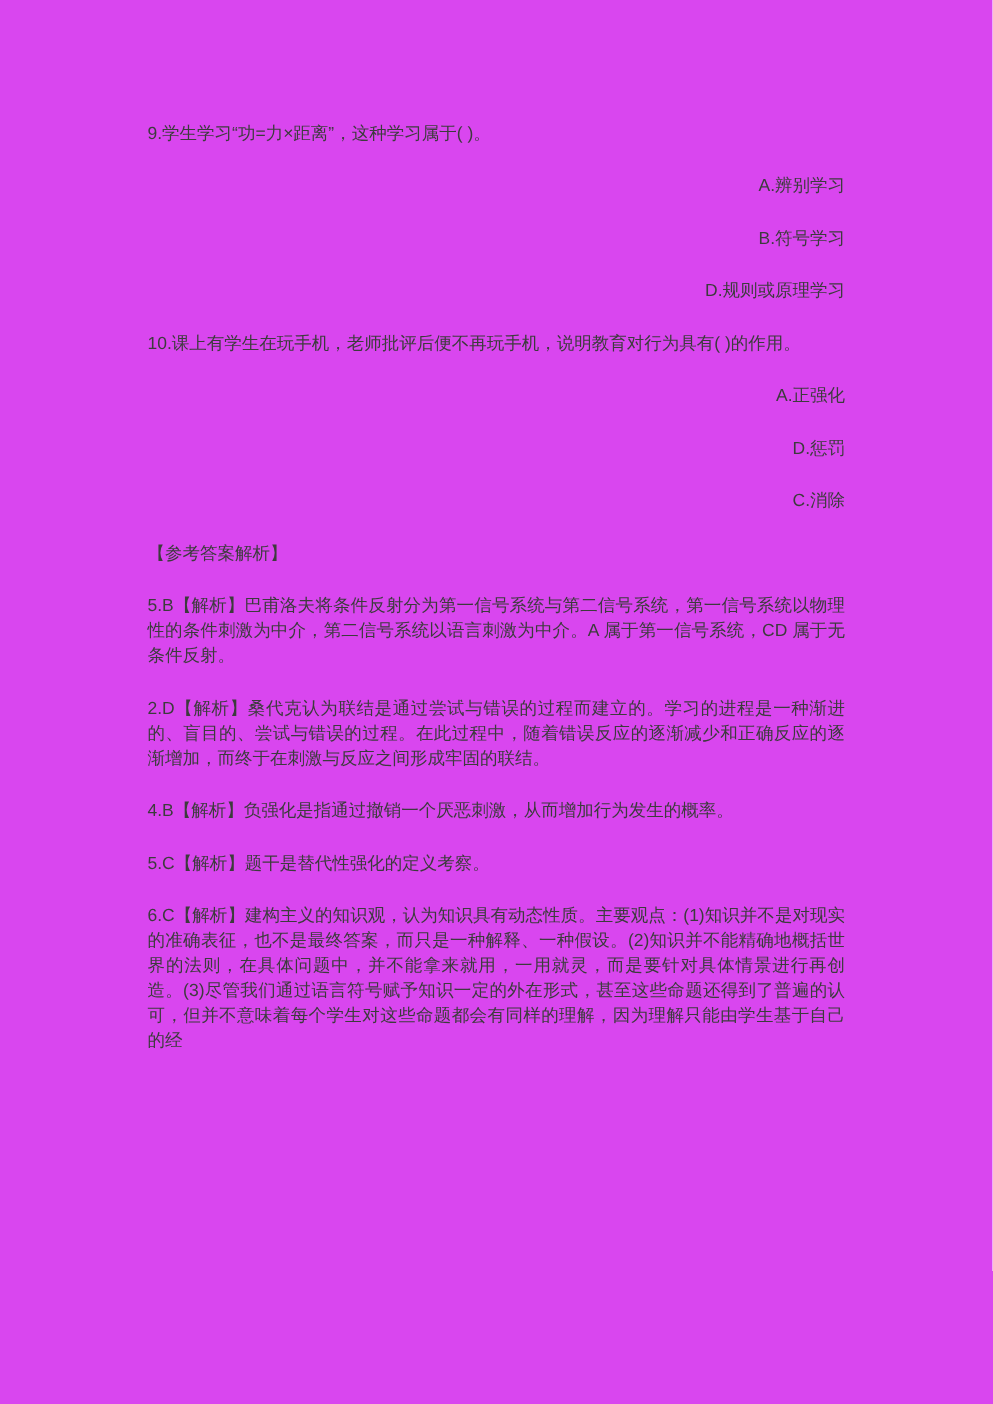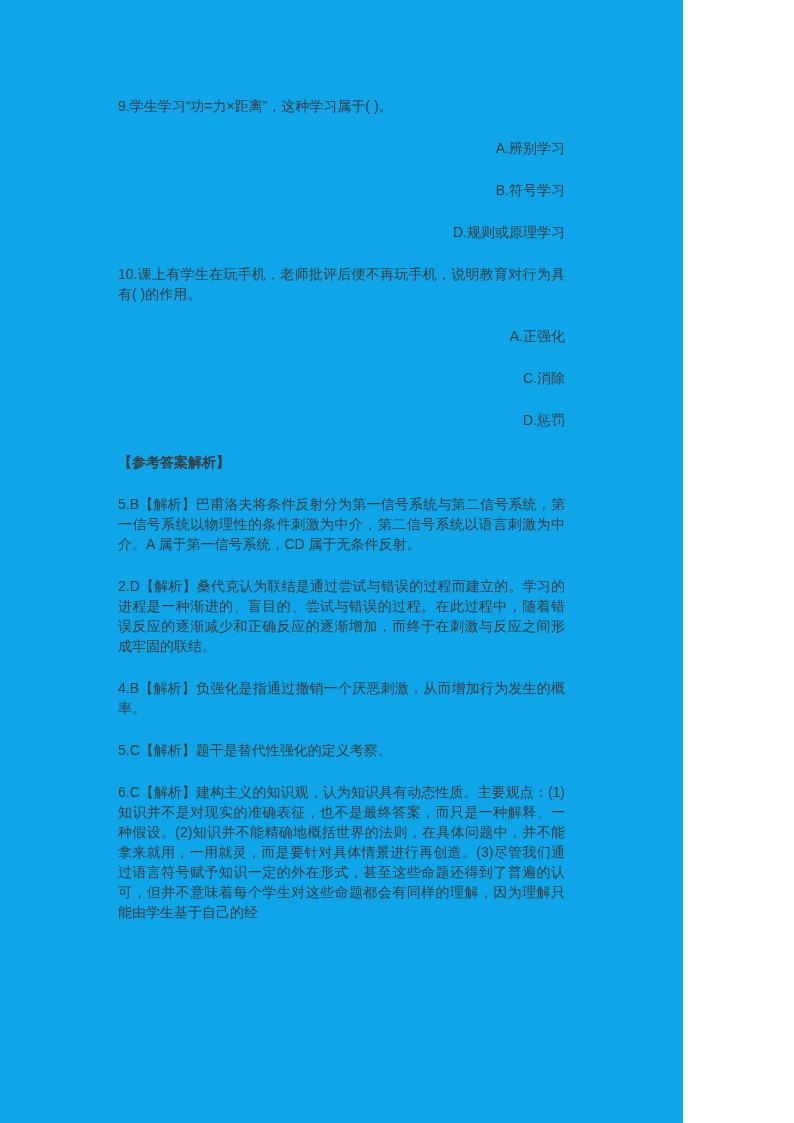--- a/index.html
+++ b/index.html
@@ -7,55 +7,55 @@
     padding: 0;
     background: #ffffff;
   }
   body {
     width: 794px;
     height: 1123px;
     font-family: "Liberation Sans", "DejaVu Sans", sans-serif;
   }
   .page {
     box-sizing: border-box;
-    width: 683px;
+    width: 794px;
     height: 1123px;
     padding: 96px 118px 0 118px;
-    background: #0ea5e9;
+    background: #d946ef;
     color: #3c3c3c;
     overflow: hidden;
   }
   .para {
     font-size: 14px;
     line-height: 20px;
     margin: 0 0 22px 0;
     text-align: justify;
     word-break: break-all;
   }
   .option {
     text-align: right;
   }
   .heading {
-    font-weight: bold;
+    font-weight: normal;
   }
 </style>
 </head>
 <body>
 
 <div class="page">
 
   <p class="para">9.学生学习“功=力×距离”，这种学习属于( )。</p>
   <p class="para option">A.辨别学习</p>
   <p class="para option">B.符号学习</p>
   <p class="para option">D.规则或原理学习</p>
 
   <p class="para">10.课上有学生在玩手机，老师批评后便不再玩手机，说明教育对行为具有( )的作用。</p>
   <p class="para option">A.正强化</p>
+  <p class="para option">D.惩罚</p>
   <p class="para option">C.消除</p>
-  <p class="para option">D.惩罚</p>
 
   <p class="para heading">【参考答案解析】</p>
 
   <p class="para">5.B【解析】巴甫洛夫将条件反射分为第一信号系统与第二信号系统，第一信号系统以物理性的条件刺激为中介，第二信号系统以语言刺激为中介。A 属于第一信号系统，CD 属于无条件反射。</p>
   <p class="para">2.D【解析】桑代克认为联结是通过尝试与错误的过程而建立的。学习的进程是一种渐进的、盲目的、尝试与错误的过程。在此过程中，随着错误反应的逐渐减少和正确反应的逐渐增加，而终于在刺激与反应之间形成牢固的联结。</p>
   <p class="para">4.B【解析】负强化是指通过撤销一个厌恶刺激，从而增加行为发生的概率。</p>
   <p class="para">5.C【解析】题干是替代性强化的定义考察。</p>
   <p class="para">6.C【解析】建构主义的知识观，认为知识具有动态性质。主要观点：(1)知识并不是对现实的准确表征，也不是最终答案，而只是一种解释、一种假设。(2)知识并不能精确地概括世界的法则，在具体问题中，并不能拿来就用，一用就灵，而是要针对具体情景进行再创造。(3)尽管我们通过语言符号赋予知识一定的外在形式，甚至这些命题还得到了普遍的认可，但并不意味着每个学生对这些命题都会有同样的理解，因为理解只能由学生基于自己的经</p>
 
 </div>

